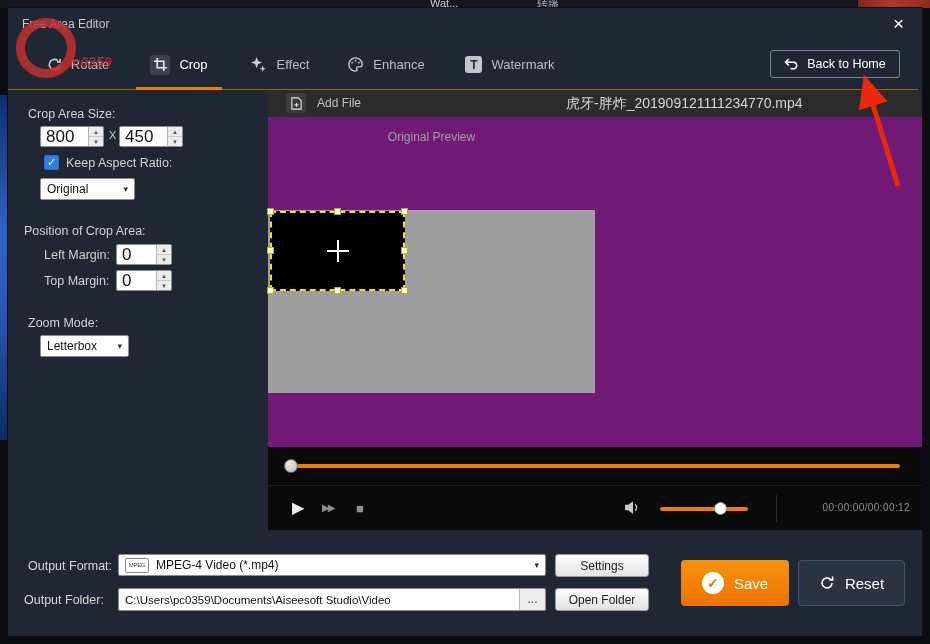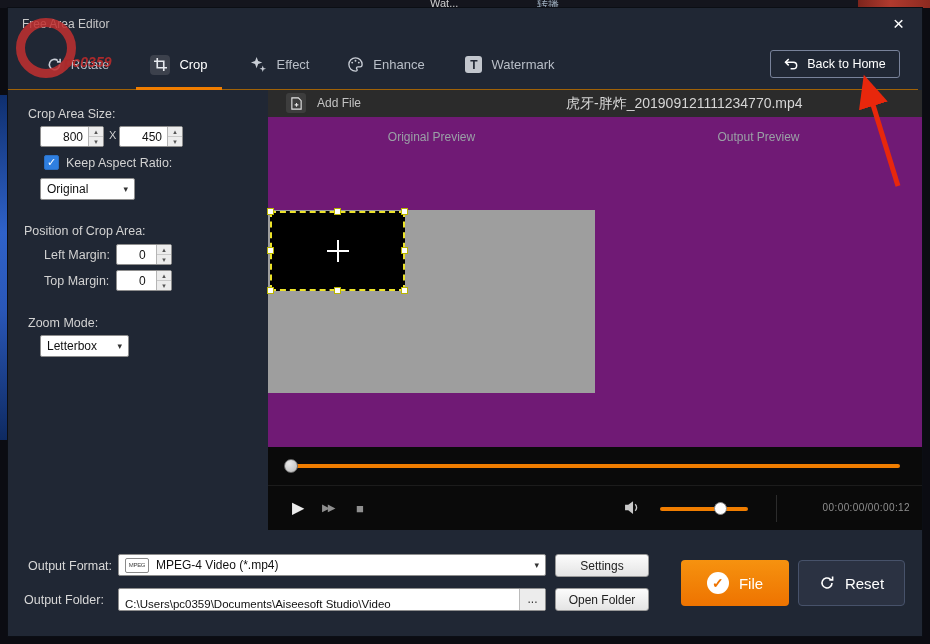--- a/index.html
+++ b/index.html
@@ -29,22 +29,22 @@
   .t-effect{left:228px;width:88px}.t-enhance{left:330px;width:96px}.t-wm{left:444px;width:116px}
   .ibadge{width:20px;height:20px;background:#3c414c;border-radius:4px;display:flex;align-items:center;justify-content:center}
   .tbadge{width:17px;height:17px;background:#c2c6cd;border-radius:3px;color:#232936;font-weight:bold;
     font-size:12px;display:flex;align-items:center;justify-content:center}
   .backbtn{position:absolute;right:18px;top:10px;width:130px;height:28px;border:1px solid #78829a;
     border-radius:3px;display:flex;align-items:center;justify-content:center;gap:8px;color:#fff;
     font-size:12.5px;cursor:pointer}
   
   .slabel{position:absolute;font-size:12.5px;color:#d2d2d2}
   .spin{position:absolute;display:flex;background:#fff;border:1px solid #8e8e8e;border-radius:2px;overflow:hidden;height:21px}
-  .spin input{flex:1;width:0;border:0;outline:0;font-family:"Liberation Sans",sans-serif;font-size:12px;
-    padding-left:22px;color:#111;background:transparent}
+  .spin input{flex:1;width:0;border:0;outline:0;font-family:"Liberation Sans",sans-serif;font-size:17px;
+    padding-left:5px;color:#111;background:transparent}
   .spincol{width:15px;display:flex;flex-direction:column;border-left:1px solid #b5b5b5}
   .spincol span{flex:1;display:flex;align-items:center;justify-content:center;font-size:7px;color:#555;
     background:#ececec;line-height:1;cursor:pointer}
   .spincol .sup{border-bottom:1px solid #c9c9c9}
   .times{position:absolute;left:101px;top:121px;font-size:11px;color:#cfcfcf}
   .cbrow{position:absolute;left:36px;top:147px;display:flex;align-items:center;gap:7px}
   .checkbox{width:15px;height:15px;background:#2f7fe0;border:1px solid #2a6fc4;border-radius:2px;color:#fff;
     font-size:11px;display:flex;align-items:center;justify-content:center;cursor:pointer;line-height:1}
   .cbrow label{font-size:12.5px;color:#d2d2d2}
   .dd{position:absolute;display:flex;align-items:center;background:#fff;border:1px solid #8e8e8e;
@@ -83,21 +83,21 @@
   .volhandle{position:absolute;left:54px;top:-5px;width:13px;height:13px;border-radius:50%;background:#fff;
     border:1px solid #888;cursor:grab}
   .tsep{position:absolute;left:508px;top:9px;height:27px;border-left:1px solid #2c2c2c}
   .time{position:absolute;right:12px;top:16px;font-size:10px;color:#8f8f8f;letter-spacing:.4px}
   
   .blabel{position:absolute;font-size:12.5px;color:#d8d8d8}
   .fmtdrop{left:110px;top:546px;width:428px}
   .mpegicon{width:24px;height:15px;border:1px solid #8a8a8a;border-radius:2px;margin-right:7px;
     display:flex;align-items:center;justify-content:center;font-size:6px;color:#444;letter-spacing:-.3px}
   .folderfield{position:absolute;left:110px;top:580px;width:428px;height:23px;background:#fff;
-    border:1px solid #8e8e8e;border-radius:2px;display:flex;align-items:flex-end;overflow:hidden}
+    border:1px solid #8e8e8e;border-radius:2px;display:flex;align-items:center;overflow:hidden}
   .folderfield input{flex:1;width:0;border:0;outline:0;font-family:"Liberation Sans",sans-serif;
     font-size:11.5px;color:#111;padding-left:6px;background:transparent}
   .browse{width:26px;height:100%;border-left:1px solid #bbb;background:#ececec;display:flex;
     align-items:center;justify-content:center;font-size:12px;color:#333;cursor:pointer;line-height:0.4}
   .stdbtn{position:absolute;width:94px;height:23px;background:linear-gradient(#fcfcfc,#e4e4e4);
     border:1px solid #999;border-radius:3px;font-size:12px;color:#222;display:flex;align-items:center;
     justify-content:center;cursor:pointer;font-family:"Liberation Sans",sans-serif}
   .settings{left:547px;top:546px}.openfolder{left:547px;top:580px}
   .savebtn{position:absolute;left:673px;top:552px;width:108px;height:46px;border-radius:4px;cursor:pointer;
     background:linear-gradient(#f6920f,#ee7300);display:flex;align-items:center;justify-content:center;gap:10px}
@@ -241,21 +241,20 @@
               <path d="M5 8.5h4M7 6.5v4" stroke="#e4e4e4" stroke-width="1.2"></path>
             </svg>
         </span>
         <span class="addlabel">Add File</span>
       </div>
       <span class="filename">虎牙-胖炸_201909121111234770.mp4</span>
     </div>
 
     <div class="preview">
       <span class="plabel pl-left">Original Preview</span>
-      <span class="plabel pl-right">Output Preview</span>
       <div class="grayvideo">
         <div class="cropbox">
           <span class="hd tl"></span>
           <span class="hd tm"></span>
           <span class="hd tr"></span>
           <span class="hd ml"></span>
           <span class="hd mr"></span>
           <span class="hd bl"></span>
           <span class="hd bm"></span>
           <span class="hd br"></span>
@@ -298,21 +297,21 @@
 
   <span class="blabel" style="left:16px;top:585px">Output Folder:</span>
   <div class="folderfield">
     <input readonly="" value="C:\Users\pc0359\Documents\Aiseesoft Studio\Video" style="">
     <span class="browse">...</span>
   </div>
   <div class="stdbtn openfolder">Open Folder</div>
 
   <div class="savebtn">
     <span class="checkcircle">✓</span>
-    <span class="lbl">File</span>
+    <span class="lbl">Save</span>
   </div>
   <div class="resetbtn">
     <svg viewBox="0 0 16 16" width="16" height="16">
         <path d="M13 8a5 5 0 1 1-1.7-3.8" fill="none" stroke="#fff" stroke-width="1.6"></path>
         <path d="M13.6 1.6v3.3h-3.3" fill="none" stroke="#fff" stroke-width="1.6"></path>
       </svg>
     <span class="lbl">Reset</span>
   </div>
 
   <svg class="annot" width="914" height="628" viewBox="0 0 914 628">

